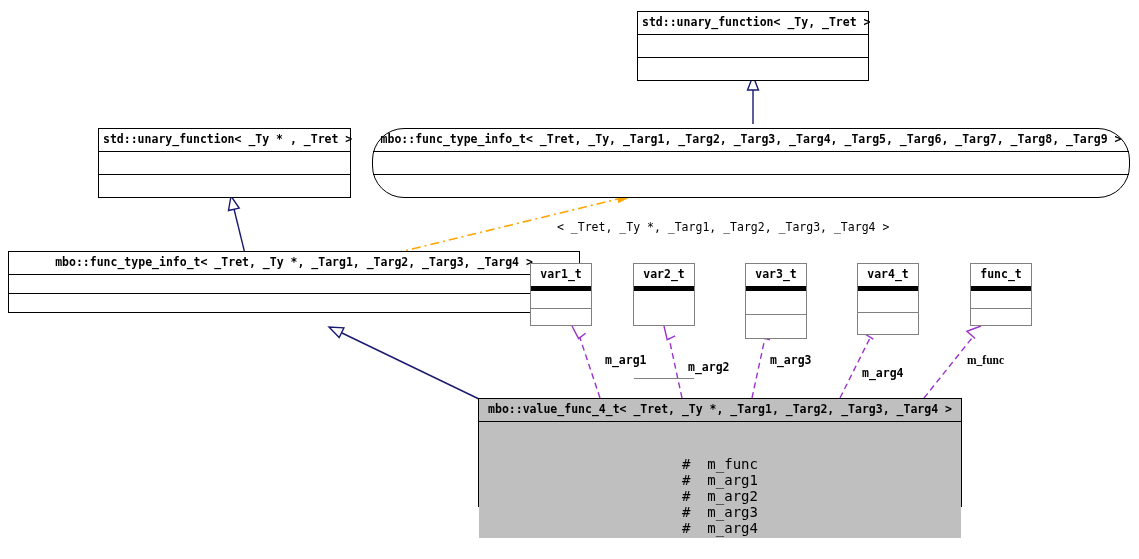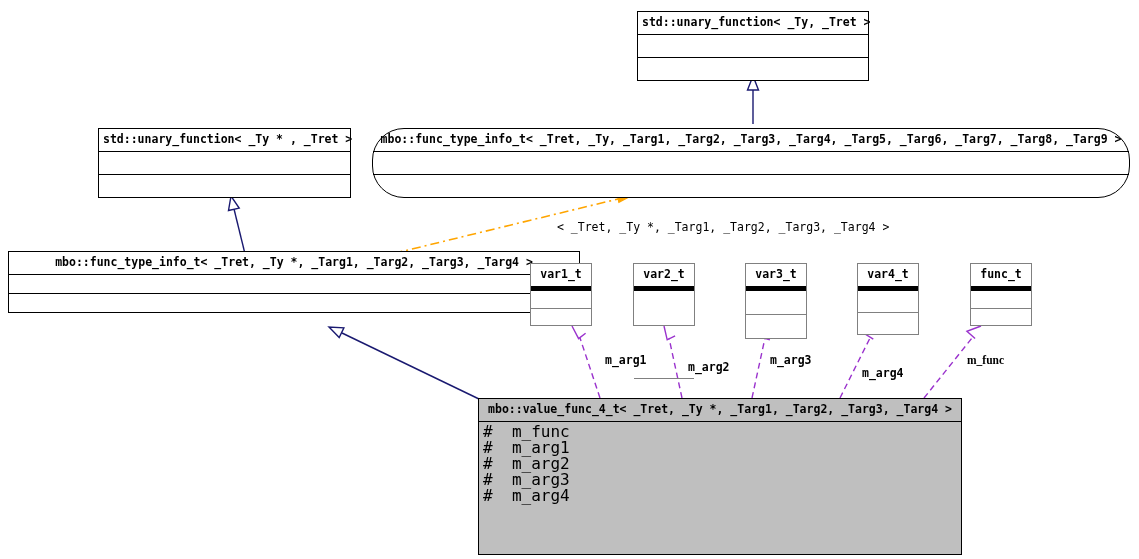--- a/index.html
+++ b/index.html
@@ -42,24 +42,24 @@
     line-height: 1;
     color: #000000;
     text-align: center;
     white-space: nowrap;
     padding: 5px 4px 5px 4px;
     border-bottom: 1px solid #000000;
     letter-spacing: 0px;
   }
   .umlbox .compartment {
     box-sizing: border-box;
-    font-size: 16px;
+    font-size: 14px;
     line-height: 16px;
     color: #000000;
-    text-align: left;
+    text-align: center;
     white-space: nowrap;
     padding: 2px 4px;
     flex: 1 1 auto;
   }
   .umlbox .compartment.sep {
     border-top: 1px solid #000000;
   }
   .umlbox .compartment.empty {
     min-height: 17px;
   }
@@ -199,21 +199,21 @@
     <div class="compartment empty"></div>
     <div class="compartment empty sep"></div>
   </div>
 
   <div class="umlbox plain" style="left:970px; top:263px; width:62px; height:63px;">
     <div class="title">func_t</div>
     <div class="compartment empty"></div>
     <div class="compartment empty sep"></div>
   </div>
 
-  <div class="umlbox highlight" style="left:478px; top:398px; width:484px; height:157px;">
+  <div class="umlbox highlight" style="left:478px; top:398px; width:484px; height:109px;gap:32px;">
     <div class="title">mbo::value_func_4_t&lt; _Tret, _Ty *, _Targ1, _Targ2, _Targ3, _Targ4 &gt;</div>
     <div class="compartment">
       <span class="member">#  m_func</span>
       <span class="member">#  m_arg1</span>
       <span class="member">#  m_arg2</span>
       <span class="member">#  m_arg3</span>
       <span class="member">#  m_arg4</span>
     </div>
   </div>
 

